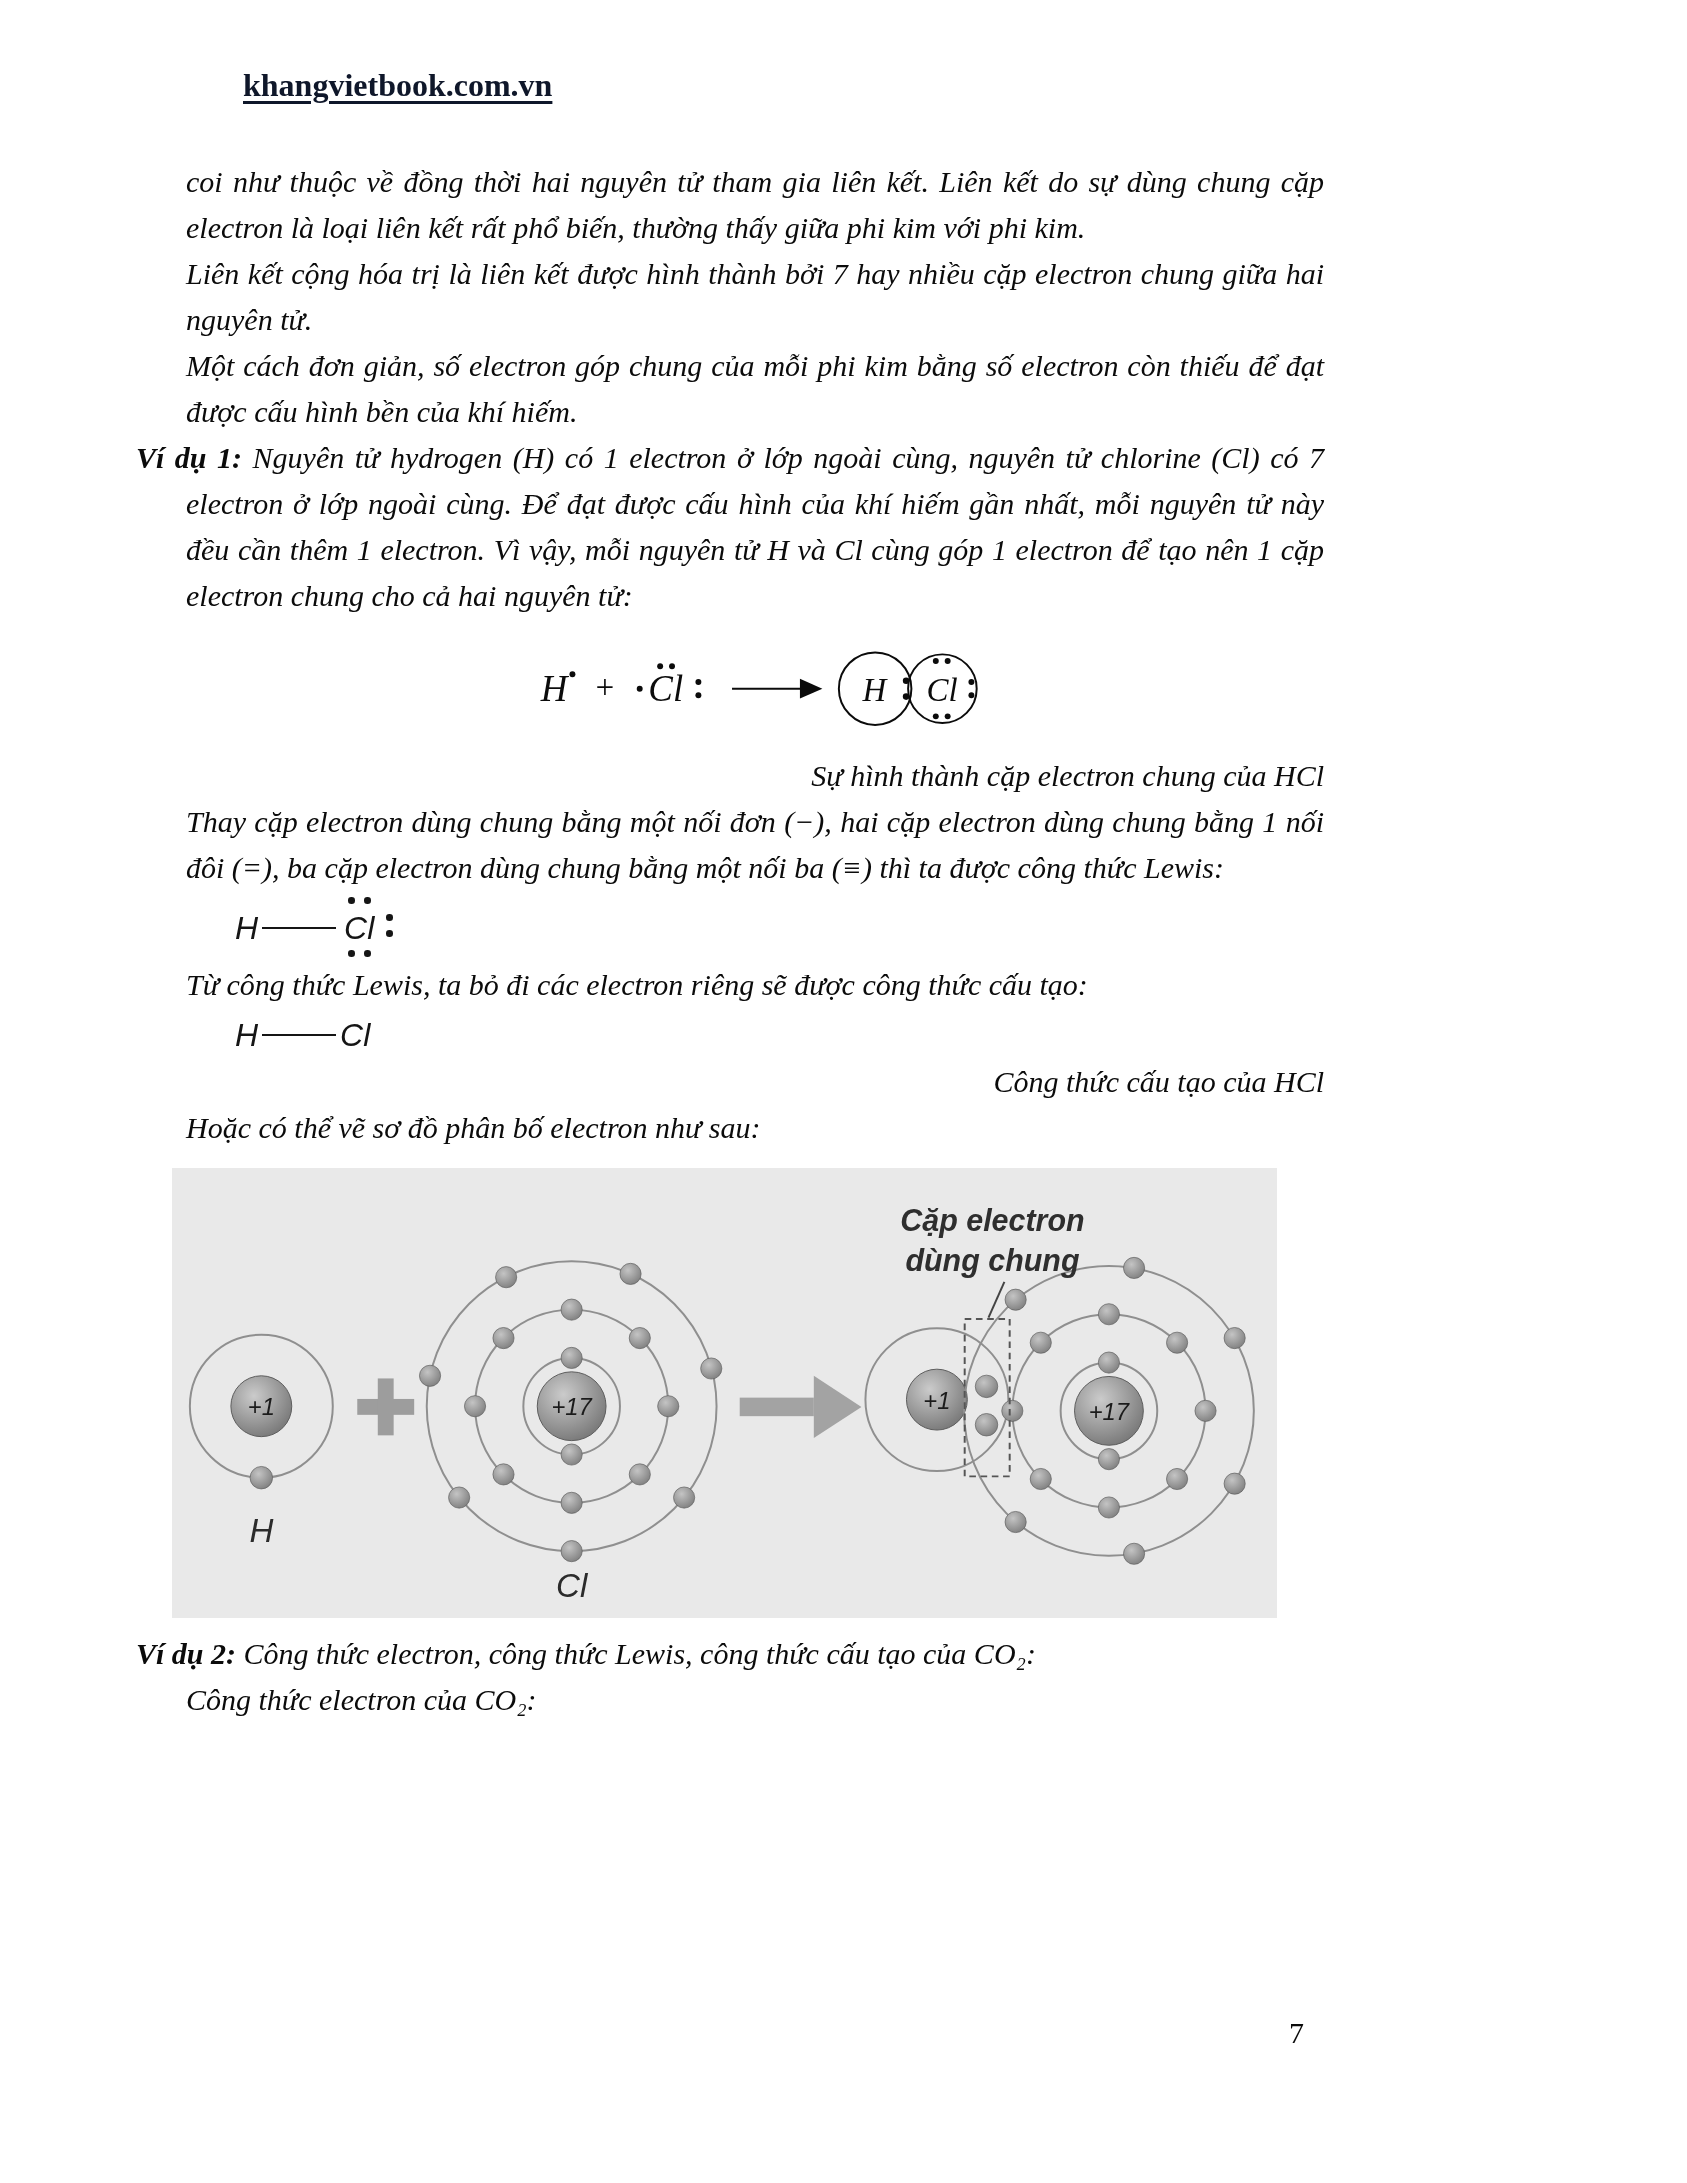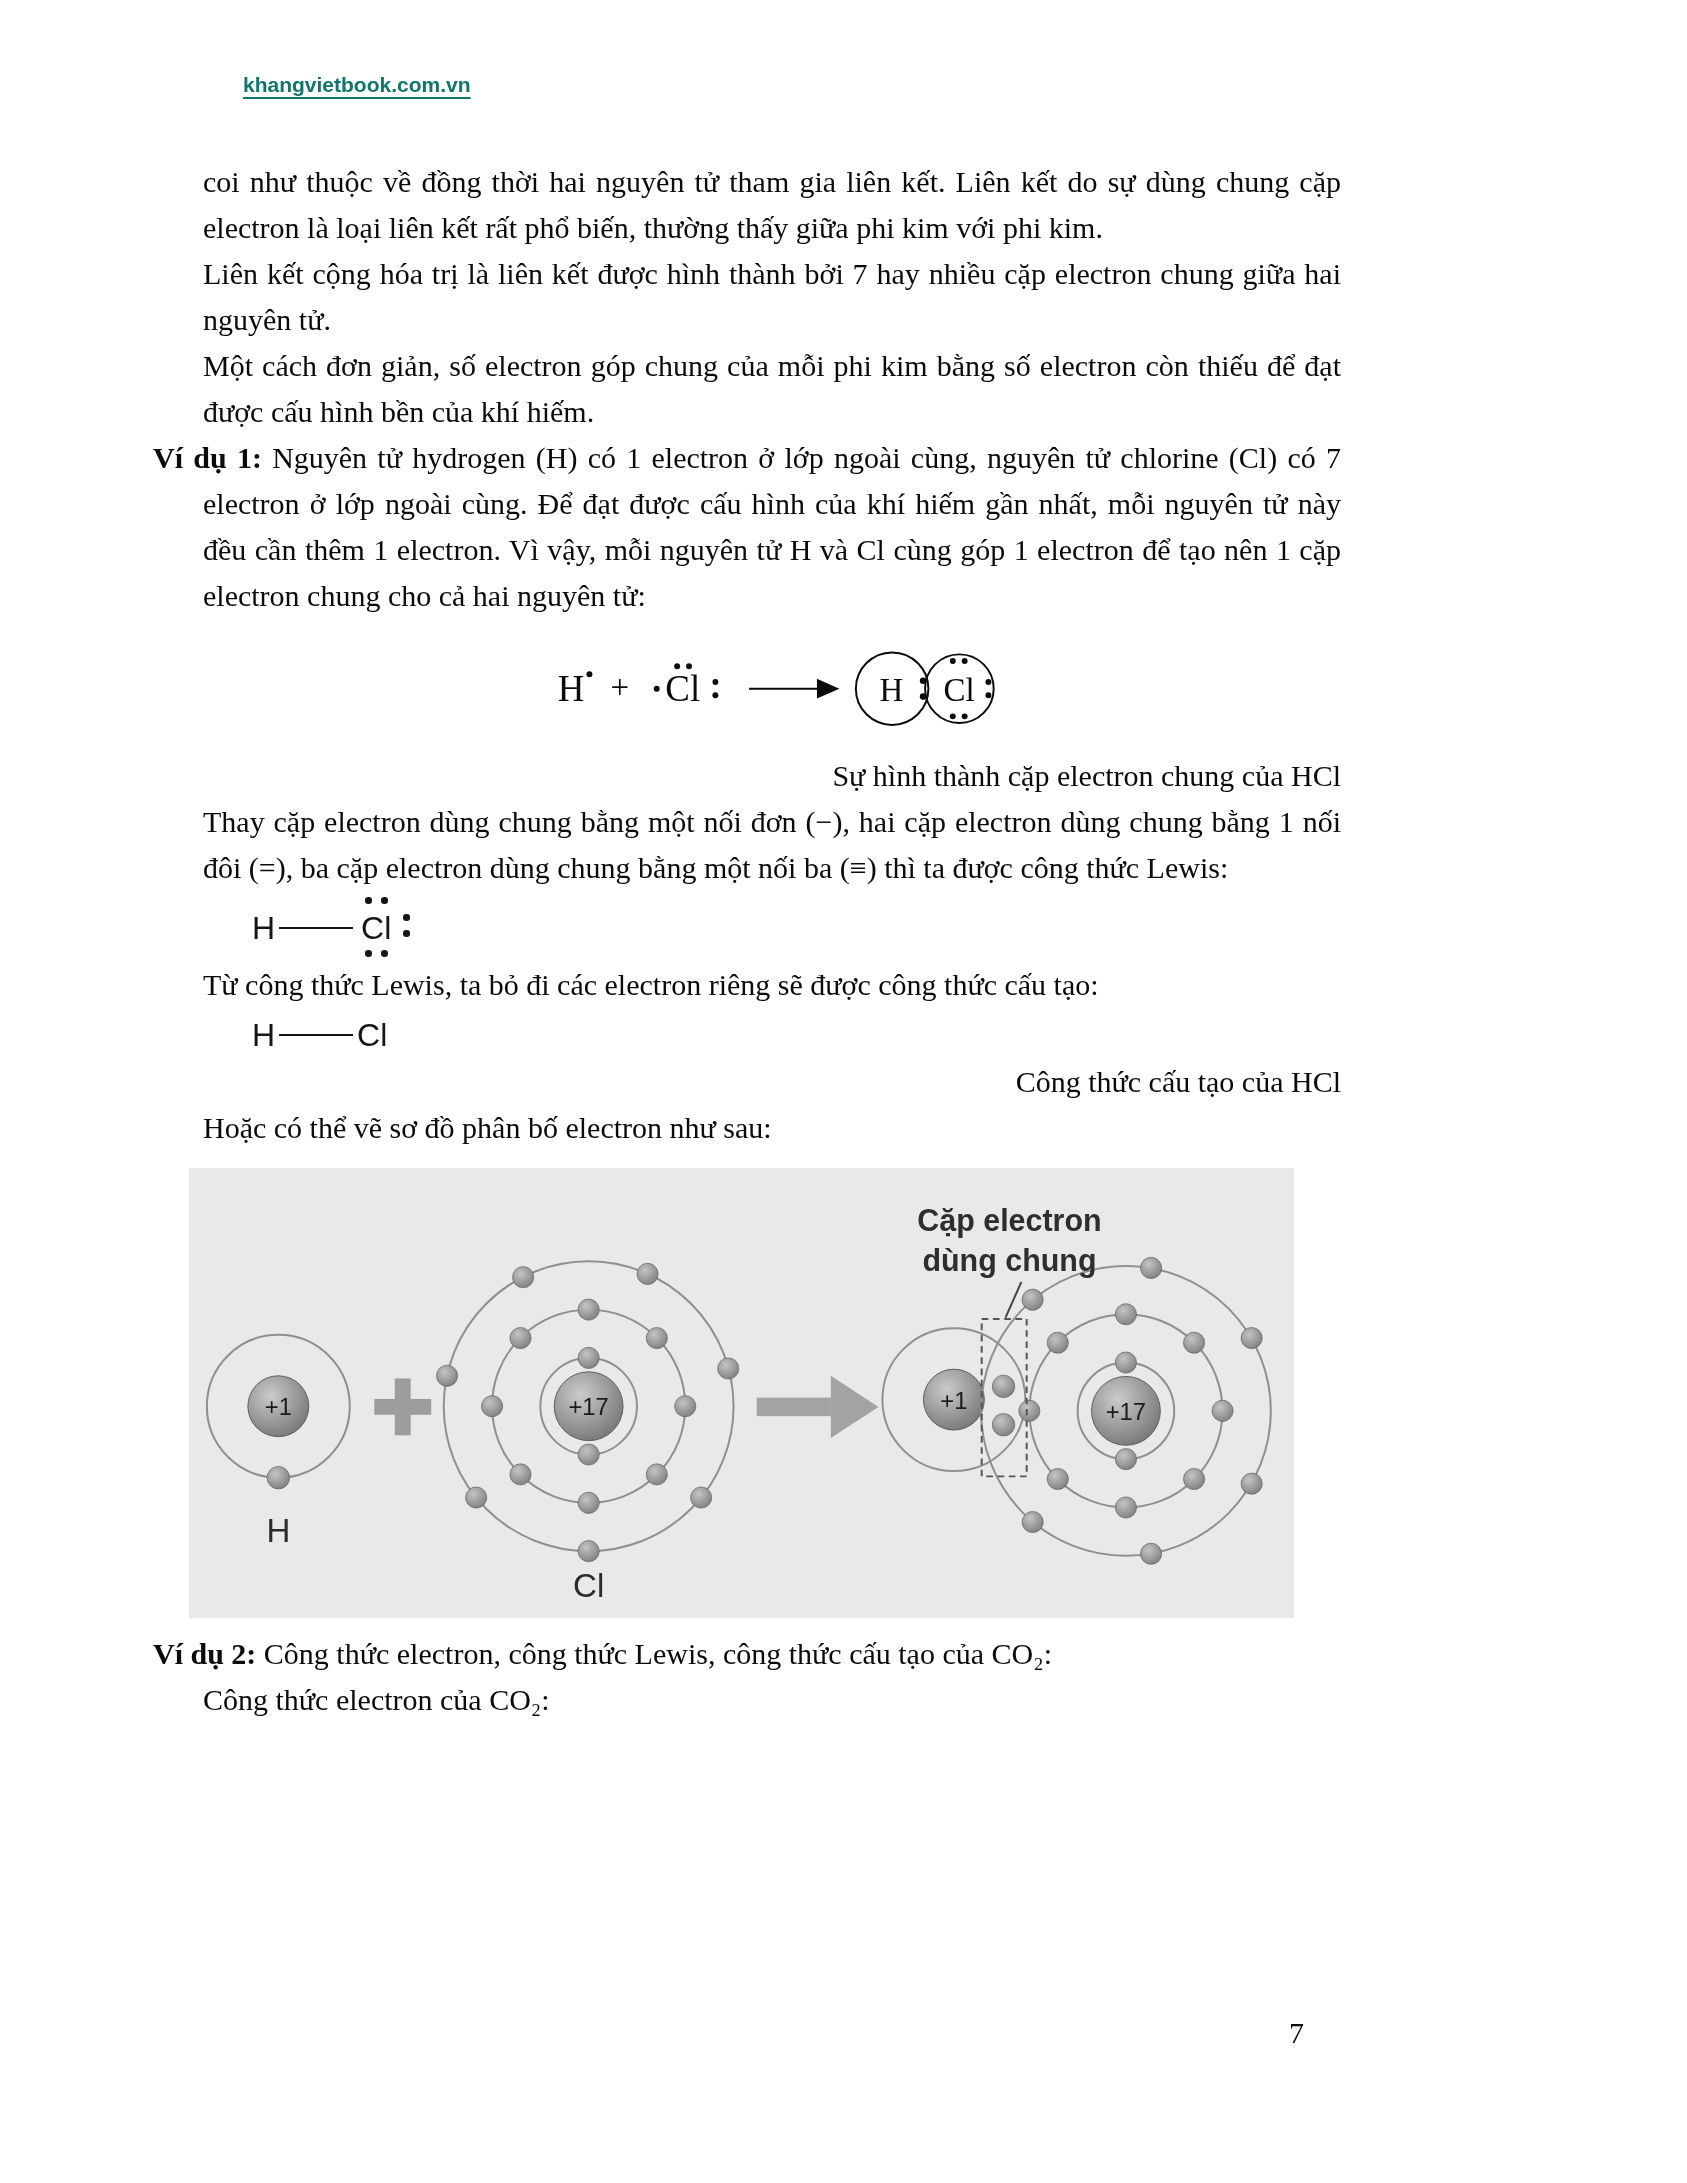--- a/index.html
+++ b/index.html
@@ -6,26 +6,26 @@
   .page{
     position:relative;
     width:1687px;height:2183px;
     background:#ffffff;
     font-family:"Liberation Serif",serif;
     font-size:30px;line-height:46px;color:#0b0b0b;
     overflow:hidden;
   }
   .site-header{
     position:absolute;left:243px;top:69px;
-    font-family:Liberation Sans, sans-serif;
-    font-weight:bold;font-size:21px;line-height:32px;
+    font-family:Liberation Serif, serif;
+    font-weight:bold;font-size:32px;line-height:32px;
     text-decoration:underline;text-underline-offset:4.6px;
-    color:#0f766e;
-  }
-  .content{position:absolute;left:153px;top:159px;width:1188px;}
+    color:#0f172a;
+  }
+  .content{position:absolute;left:136px;top:159px;width:1188px;font-style:italic;}
   p{margin:0;}
   .body-par{margin-left:50px;text-align:justify;}
   .example-par{padding-left:50px;text-indent:-50px;text-align:justify;}
   .example-label{font-weight:bold;}
   .caption{margin-left:50px;text-align:right;}
 
   
   .eq-figure{margin:9.3px 0 2.6px 394px;width:470px;height:122px;}
 
   

